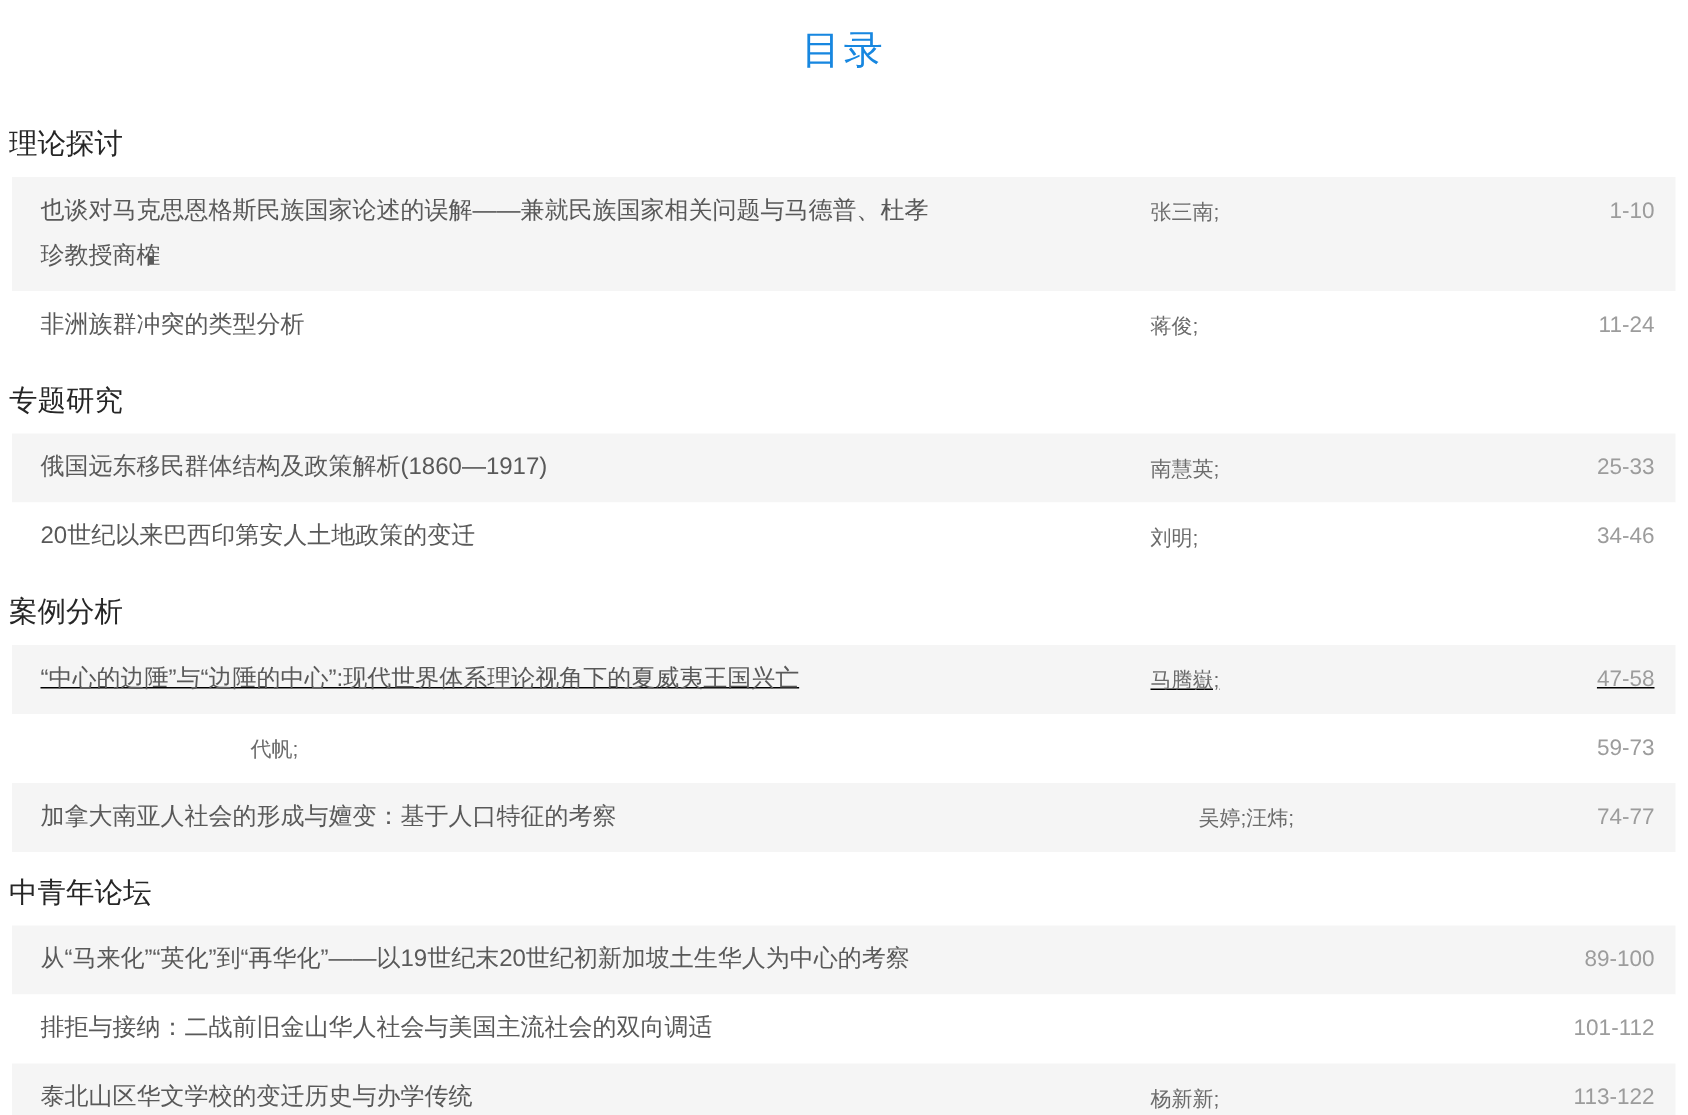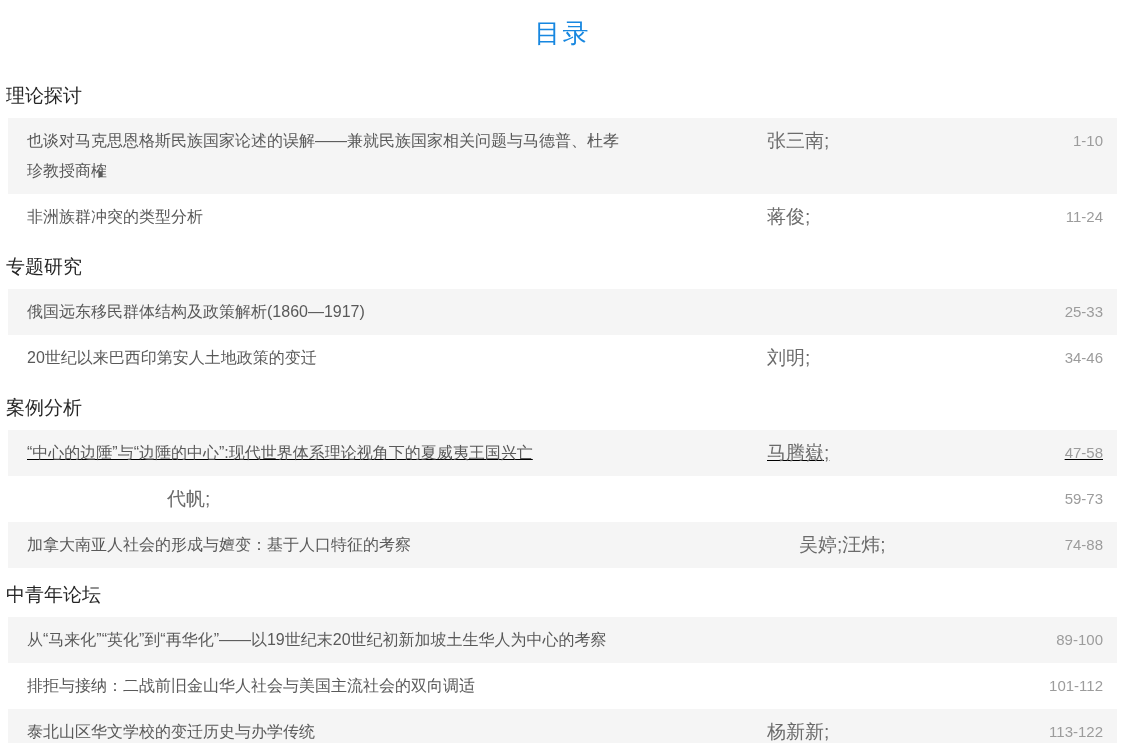--- a/index.html
+++ b/index.html
@@ -38,21 +38,21 @@
   .article-title {
     flex: 0 0 600px;
     font-size: 16px;
     color: #595959;
     text-decoration: none;
     cursor: pointer;
   }
   .article-authors {
     flex: 0 0 220px;
     margin-left: 140px;
-    font-size: 19px;
+    font-size: 14px;
     color: #6b6b6b;
   }
   .article-pages {
     flex: 1 1 auto;
     text-align: right;
     font-size: 15px;
     color: #9c9c9c;
   }
 </style>
 </head>
@@ -76,20 +76,21 @@
     <span class="article-pages">11-24</span>
   </div>
 </div>
   </section>
 
   <section>
     <h2 class="section-heading">专题研究</h2>
     <div class="rows">
   <div class="row alt" style="background: rgb(245, 245, 245);">
     <a class="article-title" href="#">俄国远东移民群体结构及政策解析(1860—1917)</a>
+    <span class="article-authors">南慧英;</span>
     <span class="article-pages">25-33</span>
   </div>
 
   <div class="row">
     <a class="article-title" href="#">20世纪以来巴西印第安人土地政策的变迁</a>
     <span class="article-authors">刘明;</span>
     <span class="article-pages">34-46</span>
   </div>
 </div>
   </section>
@@ -104,21 +105,21 @@
   </div>
 
   <div class="row">
     <span class="article-authors">代帆;</span>
     <span class="article-pages">59-73</span>
   </div>
 
   <div class="row alt" style="background: rgb(245, 245, 245); gap: 32px;">
     <a class="article-title" href="#">加拿大南亚人社会的形成与嬗变：基于人口特征的考察</a>
     <span class="article-authors">吴婷;汪炜;</span>
-    <span class="article-pages">74-88</span>
+    <span class="article-pages">74-77</span>
   </div>
 </div>
   </section>
 
   <section>
     <h2 class="section-heading">中青年论坛</h2>
     <div class="rows">
   <div class="row alt" style="background: rgb(245, 245, 245);">
     <a class="article-title" href="#">从“马来化”“英化”到“再华化”——以19世纪末20世纪初新加坡土生华人为中心的考察</a>
     <span class="article-pages">89-100</span>

